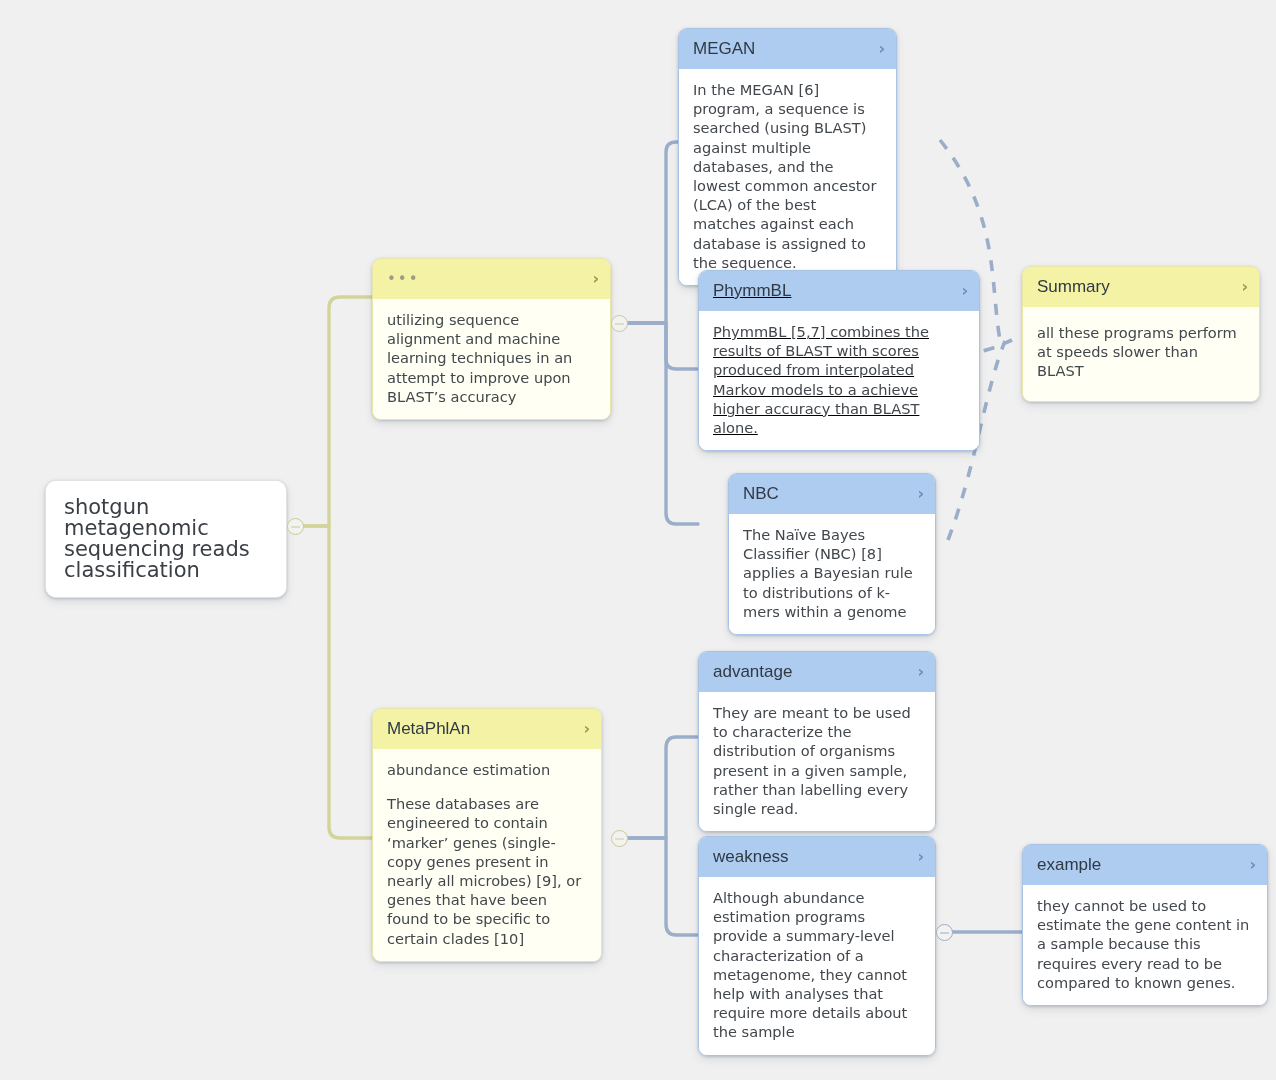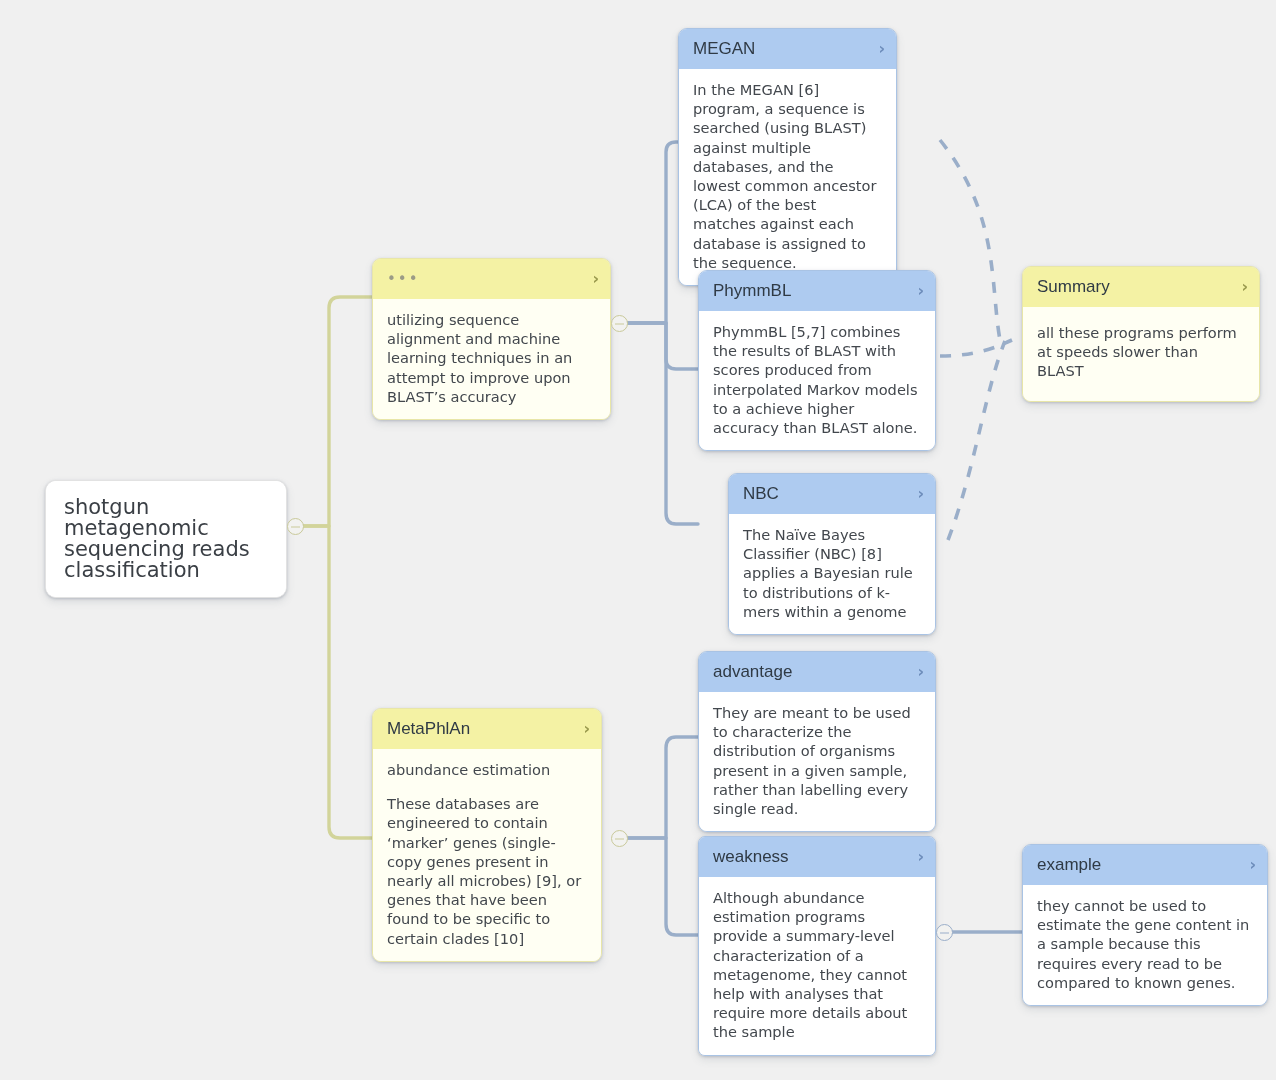--- a/index.html
+++ b/index.html
@@ -176,21 +176,21 @@
   <div class="handle olive" style="left:611px; top:315px;"></div>
 
   <div class="card theme-blue" style="left:678px; top:28px; width:219px;">
     <div class="card-head">
       <span class="card-title">MEGAN</span>
       <span class="chev">›</span>
     </div>
     <div class="card-body">In the MEGAN [6] program, a sequence is searched (using BLAST) against multiple databases, and the lowest common ancestor (LCA) of the best matches against each database is assigned to the sequence.</div>
   </div>
 
-  <div class="card theme-blue" style="left:698px; top:270px; width:238px;">
+  <div class="card theme-blue" style="left:698px; top:270px; width:282px;text-decoration:underline;">
     <div class="card-head">
       <span class="card-title">PhymmBL</span>
       <span class="chev">›</span>
     </div>
     <div class="card-body">PhymmBL [5,7] combines the results of BLAST with scores produced from interpolated Markov models to a achieve higher accuracy than BLAST alone.</div>
   </div>
 
   <div class="card theme-blue" style="left:728px; top:473px; width:208px;">
     <div class="card-head">
       <span class="card-title">NBC</span>
@@ -220,21 +220,21 @@
   <div class="handle olive" style="left:611px; top:830px;"></div>
 
   <div class="card theme-blue" style="left:698px; top:651px; width:238px;">
     <div class="card-head">
       <span class="card-title">advantage</span>
       <span class="chev">›</span>
     </div>
     <div class="card-body">They are meant to be used to characterize the distribution of organisms present in a given sample, rather than labelling every single read.</div>
   </div>
 
-  <div class="card theme-blue" style="left:698px; top:836px; width:238px;border-radius:7px;">
+  <div class="card theme-blue" style="left:698px; top:836px; width:238px;">
     <div class="card-head">
       <span class="card-title">weakness</span>
       <span class="chev">›</span>
     </div>
     <div class="card-body">Although abundance estimation programs provide a summary-level characterization of a metagenome, they cannot help with analyses that require more details about the sample</div>
   </div>
   <div class="handle blue" style="left:936px; top:924px;"></div>
 
   <div class="card theme-blue" style="left:1022px; top:844px; width:246px;">
     <div class="card-head">

